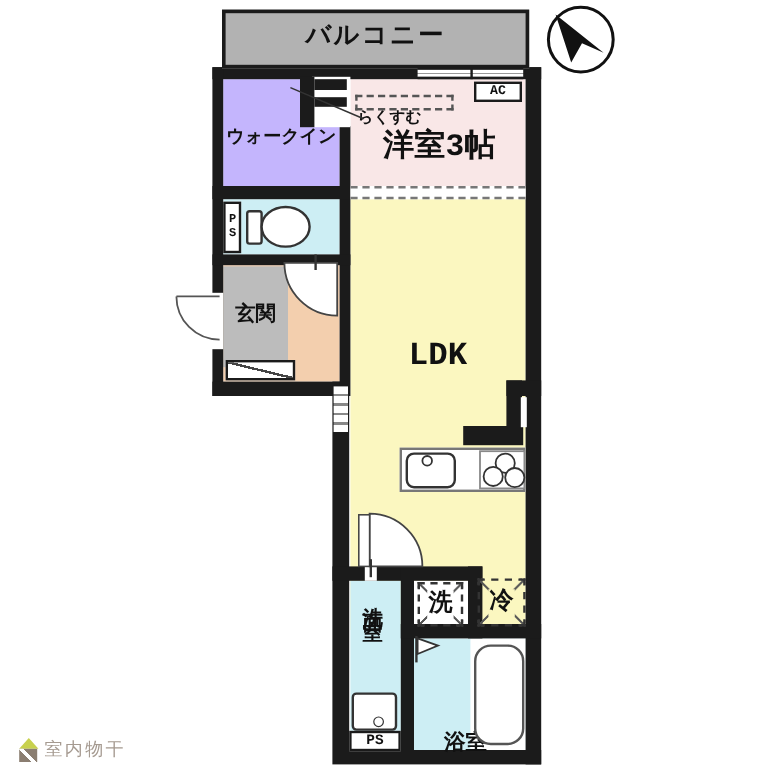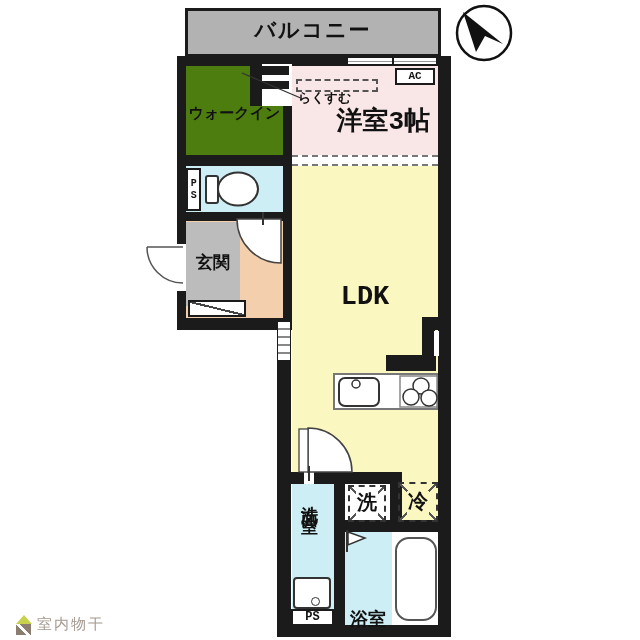--- a/index.html
+++ b/index.html
@@ -29,37 +29,37 @@
   #wall-wash-top{left:277px;top:472px;width:125px;height:12px;}
   #wall-wash-right{left:334px;top:472px;width:11px;height:153px;}
   #wall-nook-right{left:390px;top:472px;width:12px;height:60px;}
   #wall-bath-top{left:334px;top:520px;width:117px;height:12px;}
   #stub-ha{left:422px;top:317px;width:29px;height:13px;}
   #stub-va{left:422px;top:317px;width:13px;height:40px;}
   #bar-h2{left:386px;top:355px;width:50px;height:16px;}
   #slit{left:434px;top:331px;width:5px;height:25px;background:#fff;z-index:3;}
 
   
-  #closet{left:186px;top:66px;width:97px;height:89px;background:#4d7c0f;}
+  #closet{left:186px;top:66px;width:97px;height:89px;background:#c4b5fd;}
   #closet .lbl{font-size:15px;text-align:center;padding-top:40px;width:100%;}
   #western{left:292px;top:66px;width:146px;height:92px;background:#f9e7e7;}
-  #western-label{left:302px;top:108px;width:128px;font-size:26px;z-index:4;text-align:right;}
+  #western-label{left:302px;top:108px;width:128px;font-size:26px;z-index:4;text-align:center;}
   #partition{left:292px;top:155px;width:146px;height:11px;background:#fff;border-top:2px dashed #777;border-bottom:2px dashed #777;z-index:2;}
   #toilet-room{left:186px;top:166px;width:97px;height:46px;background:#cdeef4;}
   #hall{left:186px;top:221px;width:97px;height:97px;background:#f3cfae;}
   #genkan{left:186px;top:222px;width:54px;height:84px;background:#bcbcbc;z-index:2;}
   #genkan .lbl{font-size:17px;}
   #ldk{left:292px;top:166px;width:146px;height:359px;background:#fbf7c0;}
   #ldk-label{left:318px;top:282px;width:94px;font-size:27px;line-height:31px;text-align:center;z-index:4;}
   #washroom{left:292px;top:484px;width:42px;height:141px;background:#cdeef4;}
   #washroom-label{left:294px;top:492px;width:24px;height:96px;font-size:17px;writing-mode:vertical-rl;text-orientation:upright;letter-spacing:6px;z-index:4;}
   #nook{left:345px;top:484px;width:45px;height:36px;background:#fff;z-index:2;}
   #bath{left:345px;top:532px;width:93px;height:93px;background:#cdeef4;}
   #bath-white{left:392px;top:532px;width:46px;height:93px;background:#fff;z-index:2;}
-  #bath-label{left:345px;top:566px;width:46px;font-size:18px;text-align:center;z-index:4;margin-top:44px;}
+  #bath-label{left:365px;top:566px;width:46px;font-size:18px;text-align:center;z-index:4;margin-top:44px;}
 
   
   #closet-door-bg{left:260px;top:64px;width:32px;height:42px;background:#fff;z-index:3;}
   #closet-door-stub{left:250px;top:64px;width:12px;height:42px;z-index:3;background:#1b1b1b;}
   #closet-door-p1{left:262px;top:66px;width:27px;height:9px;background:#1b1b1b;z-index:4;}
   #closet-door-p2{left:262px;top:81px;width:27px;height:8px;background:#1b1b1b;z-index:4;}
 
   
   #window-top{left:348px;top:56px;width:88px;height:10px;background:linear-gradient(#fff 0 3px,#999 3px 4px,#fff 4px 100%);border-top:2px solid #1b1b1b;border-bottom:2px solid #1b1b1b;z-index:3;}
   #window-top .tick{position:absolute;left:44px;top:-2px;width:2px;height:10px;background:#1b1b1b;}

